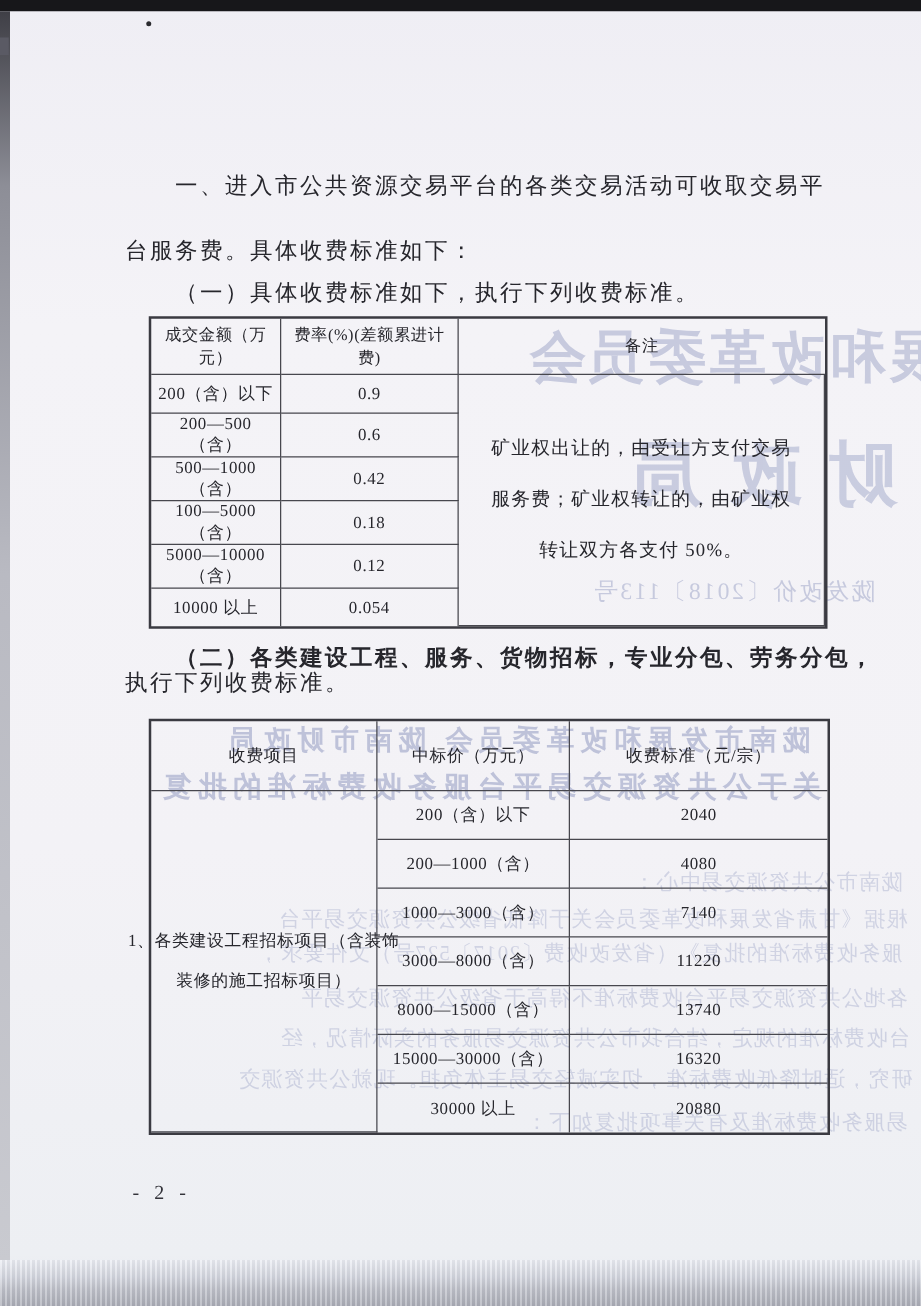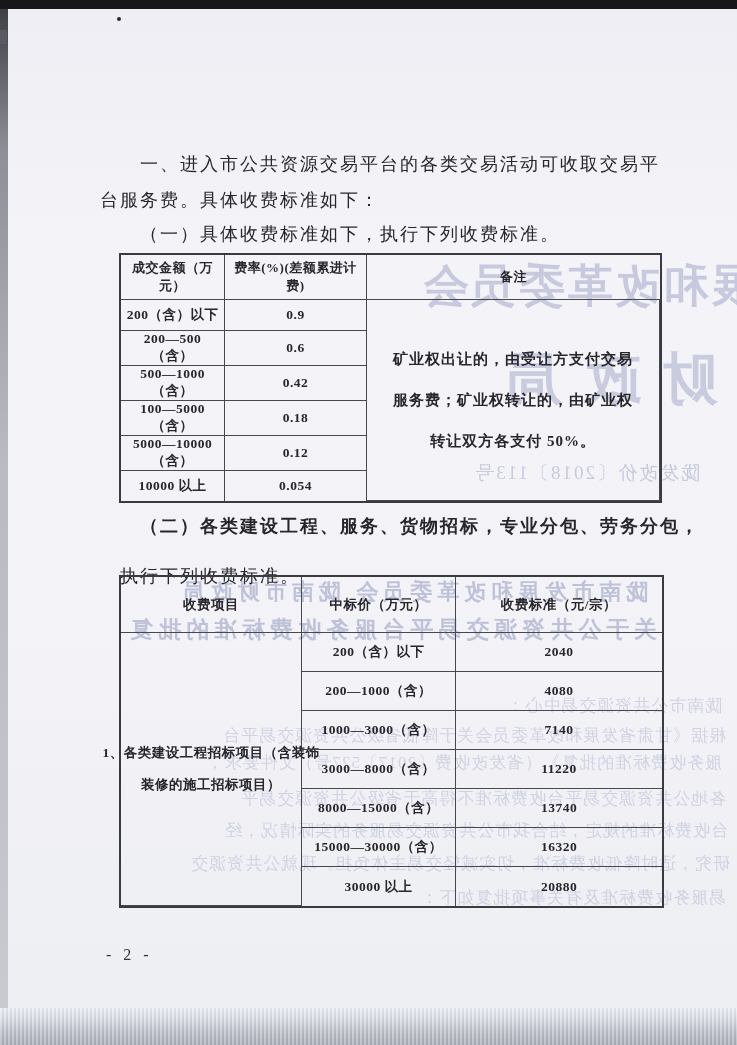--- a/index.html
+++ b/index.html
@@ -32,29 +32,29 @@
   .bl-0{left:722px;top:694px;}
   .bl-1{left:726px;top:724px;}
   .bl-2{left:722px;top:751px;}
   .bl-3{left:726px;top:787px;}
   .bl-4{left:728px;top:819px;}
   .bl-5{left:730px;top:852px;}
   .bl-6{left:726px;top:886px;}
 
   
   .line{position:absolute;font-size:18px;letter-spacing:2px;white-space:nowrap;}
-  .l1{left:140px;top:152px;text-align:right;}
+  .l1{left:140px;top:136px;text-align:right;}
   .l2{left:100px;top:188px;}
   .l3{left:140px;top:222px;}
   .l4{left:140px;top:514px;font-weight:bold;}
-  .l5{left:100px;top:564px;margin-left:20px;}
+  .l5{left:100px;top:534px;}
   .pagenum{position:absolute;left:106px;top:946px;font-size:16px;letter-spacing:4px;font-family:"Liberation Serif","DejaVu Serif",serif;color:#33333a;}
 
   
-  .tbl{position:absolute;display:grid;border:2px solid #3a3a41;background:transparent;font-weight:bold;}
+  .tbl{position:absolute;display:grid;border:2px solid #3a3a41;background:transparent;}
   .tbl .cell{display:flex;align-items:center;justify-content:center;text-align:center;
     border-right:1px solid #47474e;border-bottom:1px solid #47474e;
     font-size:13.5px;letter-spacing:.5px;padding:0 3px;box-sizing:border-box;}
   .tbl .last-col{border-right:none;}
   .tbl .last-row{border-bottom:none;text-align:right;}
   #table1{left:119px;top:253px;width:539px;height:246px;
     grid-template-columns:104px 142px 1fr;
     grid-template-rows:45px repeat(6,1fr);}
   #table1 .hdr{font-size:13px;}
   .notecell{grid-column:3;grid-row:2/8;display:flex;flex-direction:column;

